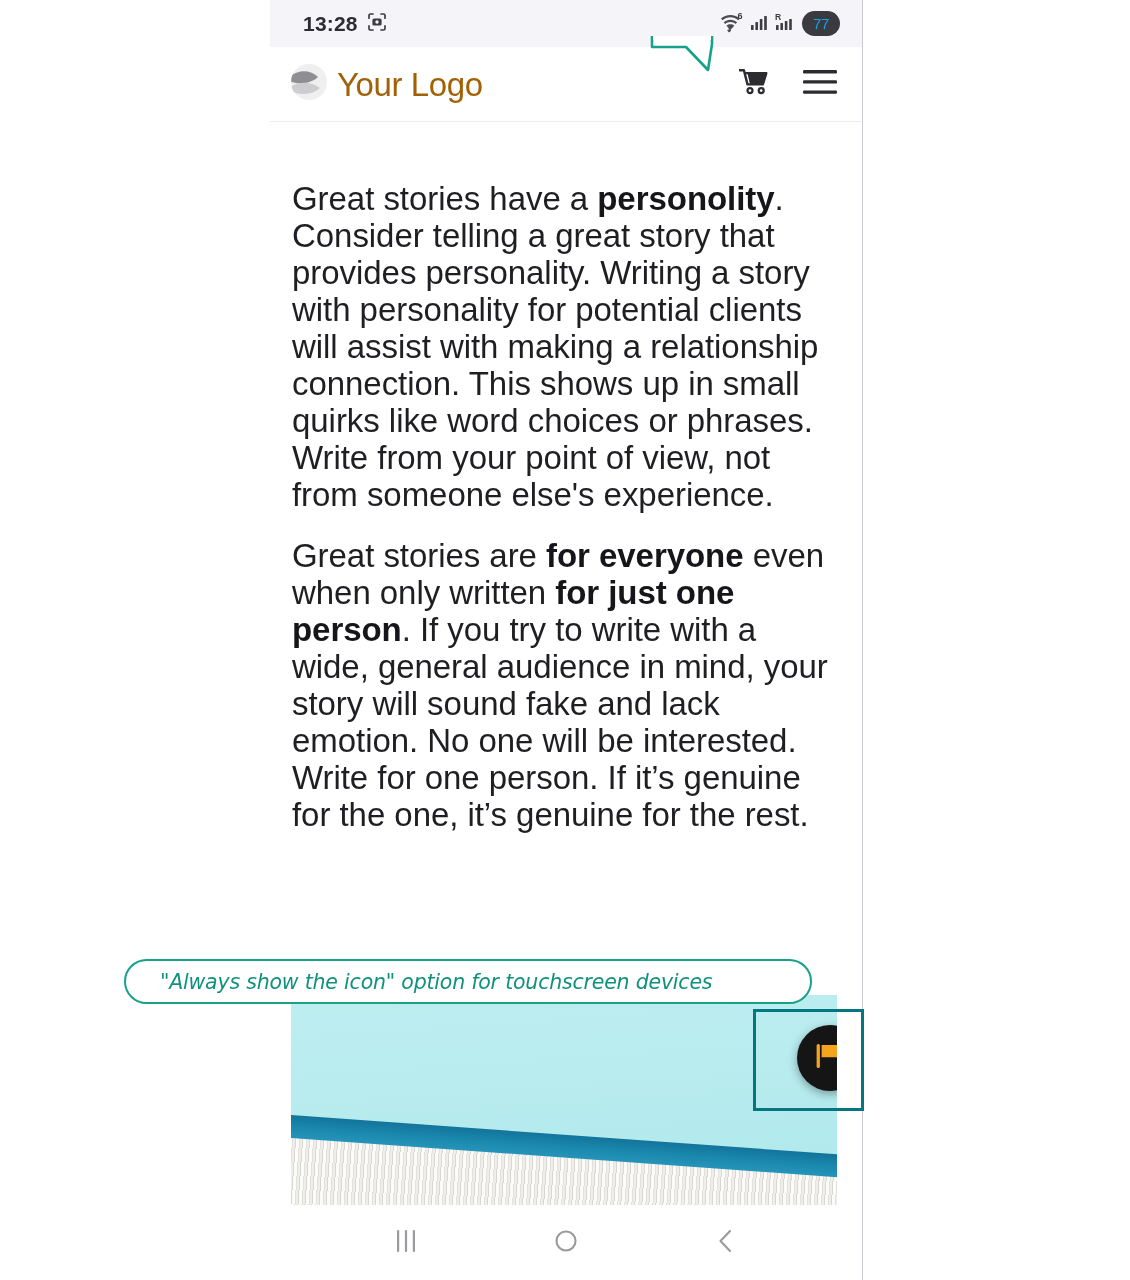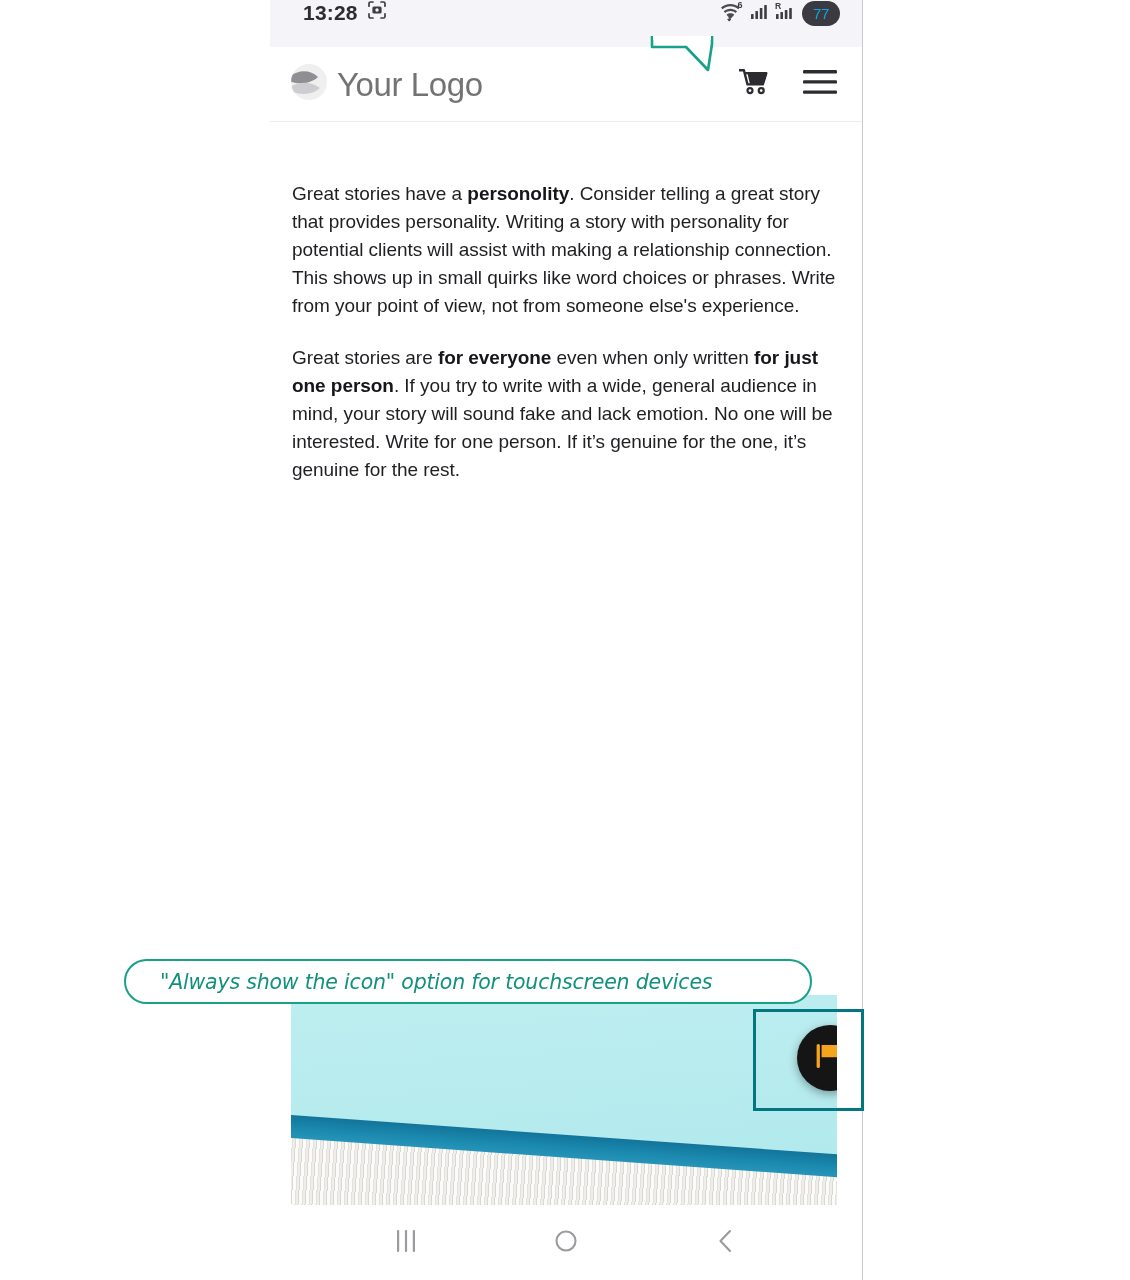--- a/index.html
+++ b/index.html
@@ -30,21 +30,21 @@
     border-right: 1.5px solid #c9c9cf;
     overflow: hidden;
   }
 
   
   .statusbar {
     position: relative;
     height: 47px;
     background: #f5f4f9;
     display: flex;
-    align-items: flex-start;
+    align-items: center;
     justify-content: space-between;
     padding: 0 22px 0 33px;
   }
   .sb-left { display: flex; align-items: center; gap: 9px; }
   .sb-time {
     font-size: 21px;
     font-weight: 600;
     color: #2c2c32;
     letter-spacing: .2px;
     line-height: 1;
@@ -71,35 +71,35 @@
     border-bottom: 1.5px solid #ececed;
     display: flex;
     align-items: center;
     justify-content: space-between;
     padding: 0 25px 0 20px;
   }
   .brand { display: flex; align-items: center; gap: 9px; }
   .brand-mark { display: block; }
   .brand-text {
     font-size: 33px;
-    color: #737373;
+    color: #a16207;
     font-weight: 400;
     letter-spacing: -.4px;
     line-height: 1;
   }
   .header-actions { display: flex; align-items: center; gap: 34px; }
   .hdr-icon { display: block; cursor: pointer; }
 
   
   .article {
     padding: 58px 24px 0 22px;
   }
   .article p {
-    font-size: 19px;
-    line-height: 28px;
+    font-size: 33px;
+    line-height: 37px;
     color: #1f1f23;
     letter-spacing: -.05px;
   }
   .article p + p { margin-top: 24px; }
   .article strong { font-weight: 700; color: #15151a; }
 
   
   .photo {
     position: absolute;
     left: 21px;

